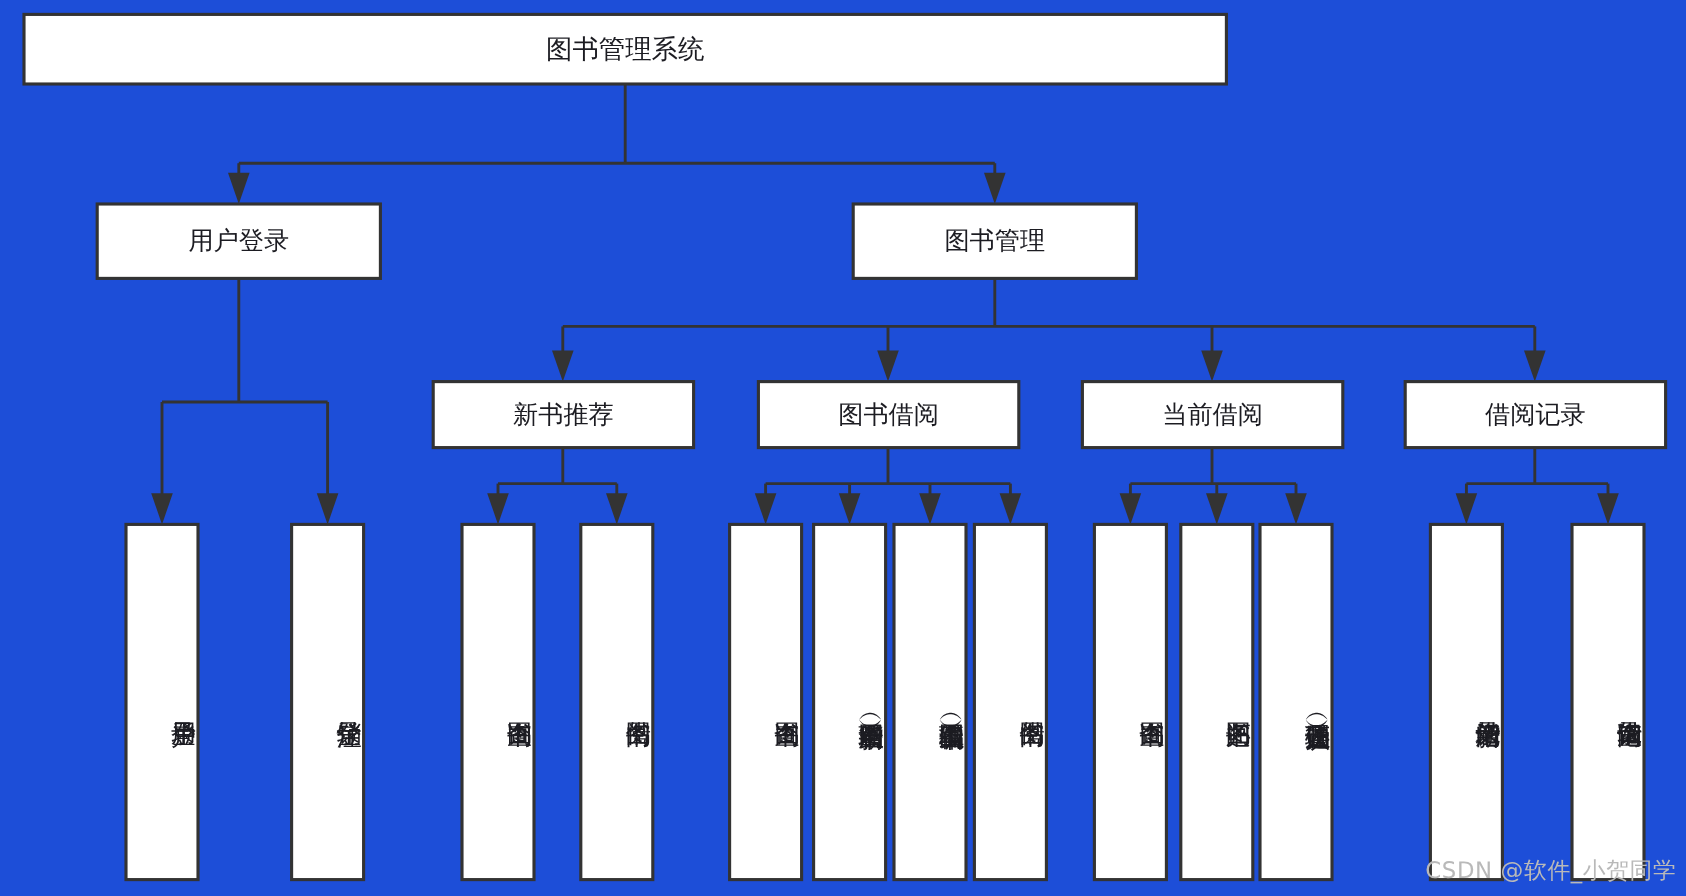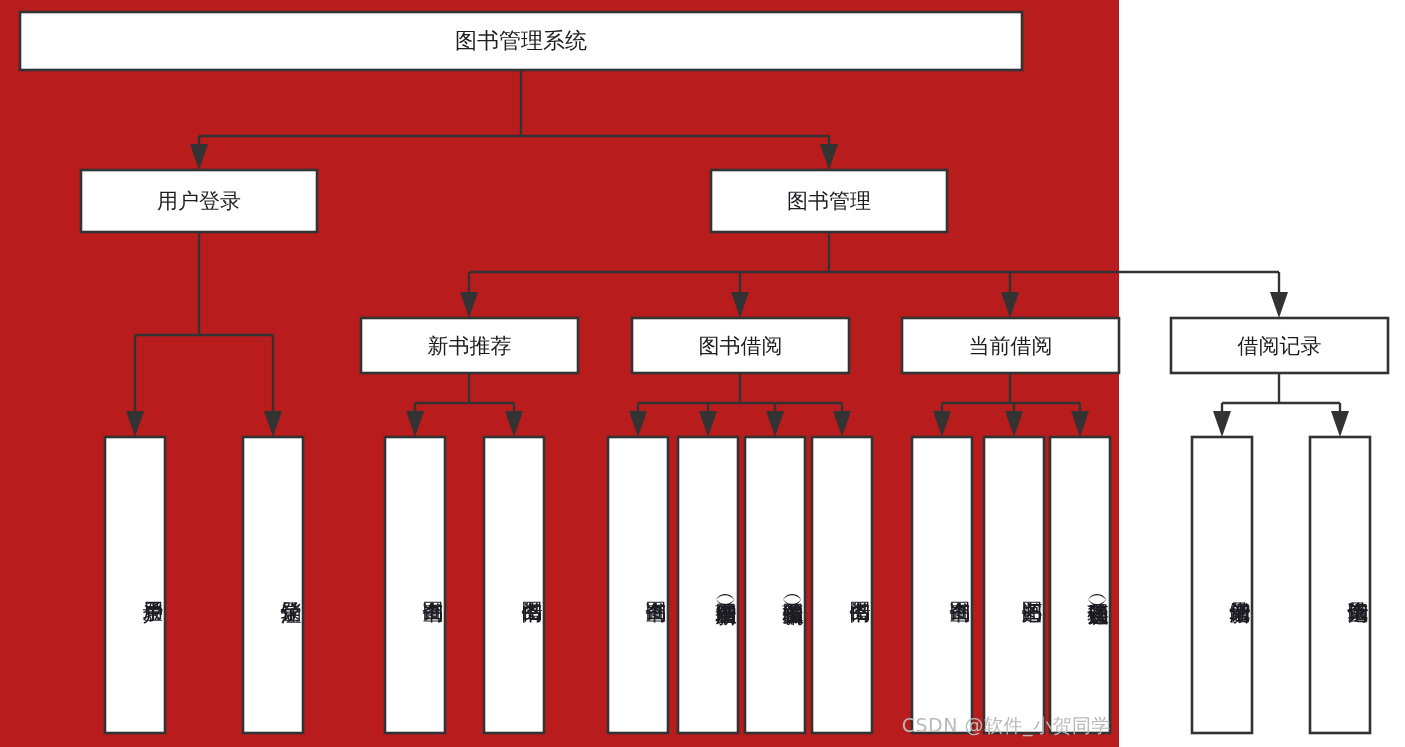--- a/index.html
+++ b/index.html
@@ -10,23 +10,23 @@
   }
   body {
     font-family: "DejaVu Sans", "Liberation Sans", sans-serif;
     width: 1405px;
     height: 747px;
     overflow: hidden;
     position: relative;
   }
   #diagram-root {
     position: relative;
-    width: 1119px;
+    width: 1405px;
     height: 747px;
-    background: #b91c1c;
+    background: #1d4ed8;
   }
   svg#diagram-svg {
     position: absolute;
     left: 0;
     top: 0;
     width: 1405px;
     height: 747px;
     display: block;
   }
   .node-box {

